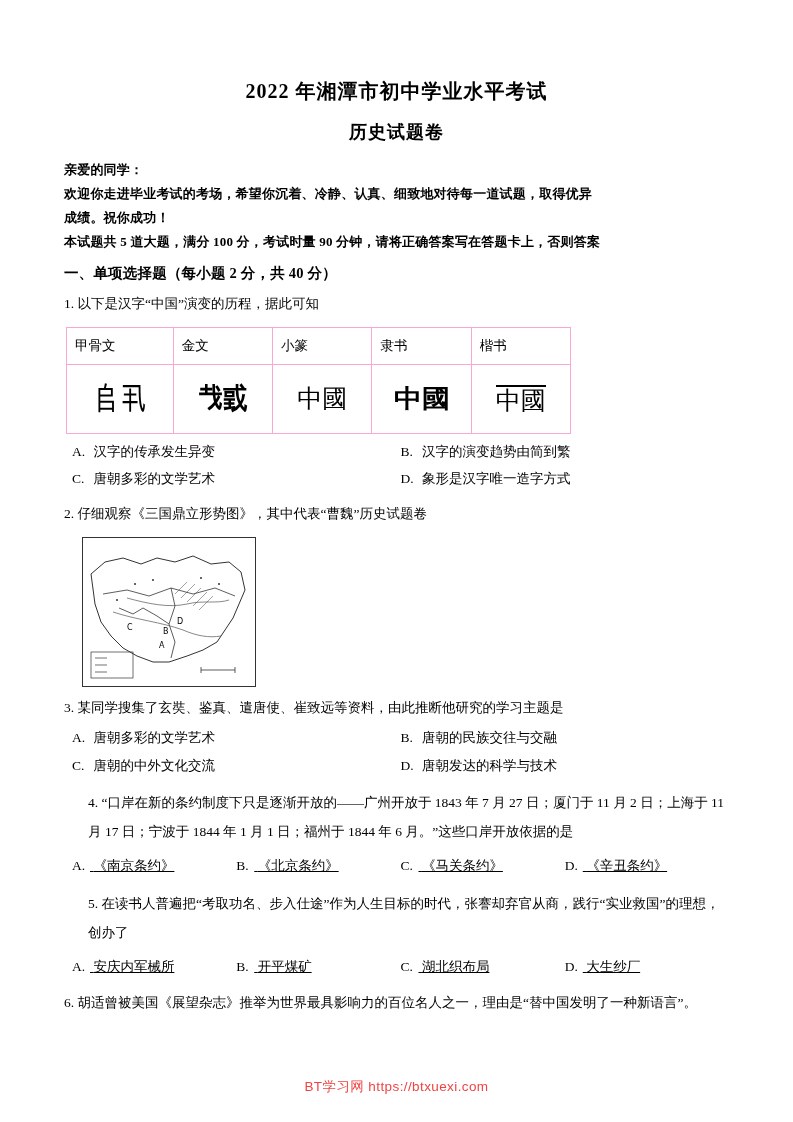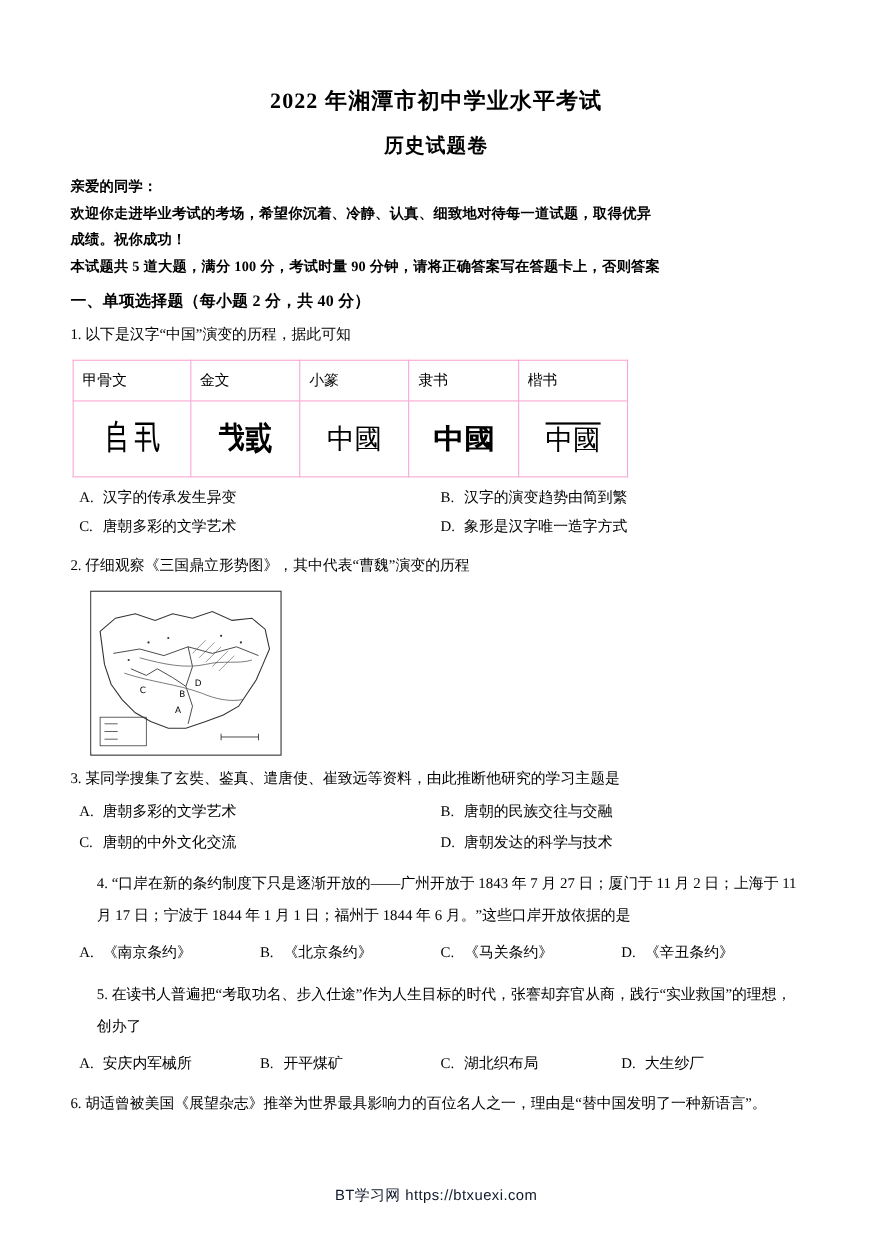--- a/index.html
+++ b/index.html
@@ -72,20 +72,21 @@
   }
   .options-2col .opt {
     width: 50%;
     box-sizing: border-box;
   }
   .options-4col {
     display: flex;
     font-size: 13.5px;
     line-height: 2.2;
     margin-left: 8px;
+    text-decoration: underline;
   }
   .options-4col .opt {
     width: 25%;
     box-sizing: border-box;
   }
   .opt-label {
     display: inline-block;
     min-width: 18px;
   }
   
@@ -152,21 +153,21 @@
     background: #fff;
     overflow: hidden;
   }
   .map-svg { display:block; }
   .watermark {
     position: absolute;
     left: 0;
     right: 0;
     bottom: 26px;
     text-align: center;
-    color: #0f172a;
+    color: #ef4444;
     font-size: 13.5px;
     font-family: "Liberation Sans", sans-serif;
     letter-spacing: 0.4px;
   }
 </style>
 </head>
 <body>
 
 <div class="page">
 
@@ -230,21 +231,21 @@
       <span>唐朝多彩的文学艺术</span>
     </div>
     <div class="opt">
       <span class="opt-label">D.</span>
       <span>象形是汉字唯一造字方式</span>
     </div>
   </div>
 
   <div class="q-stem">
     <span>2.</span>
-    <span>仔细观察《三国鼎立形势图》，其中代表“曹魏”演变的历程</span>
+    <span>仔细观察《三国鼎立形势图》，其中代表“曹魏”历史试题卷</span>
   </div>
 
   <div class="map-fig">
     <svg class="map-svg" width="170" height="146" viewBox="0 0 170 146">
       <rect x="0" y="0" width="170" height="146" fill="#ffffff"></rect>
 
       <path d="M8,36 L22,24 L40,20 L58,26 L74,20 L92,24 L110,18 L128,26 L146,24 L158,34 L162,52
                L156,66 L150,80 L142,92 L134,104 L120,112 L104,118 L86,124 L70,124 L54,118
                L40,110 L28,98 L18,84 L12,66 Z" fill="none" stroke="#333" stroke-width="1"></path>
 

